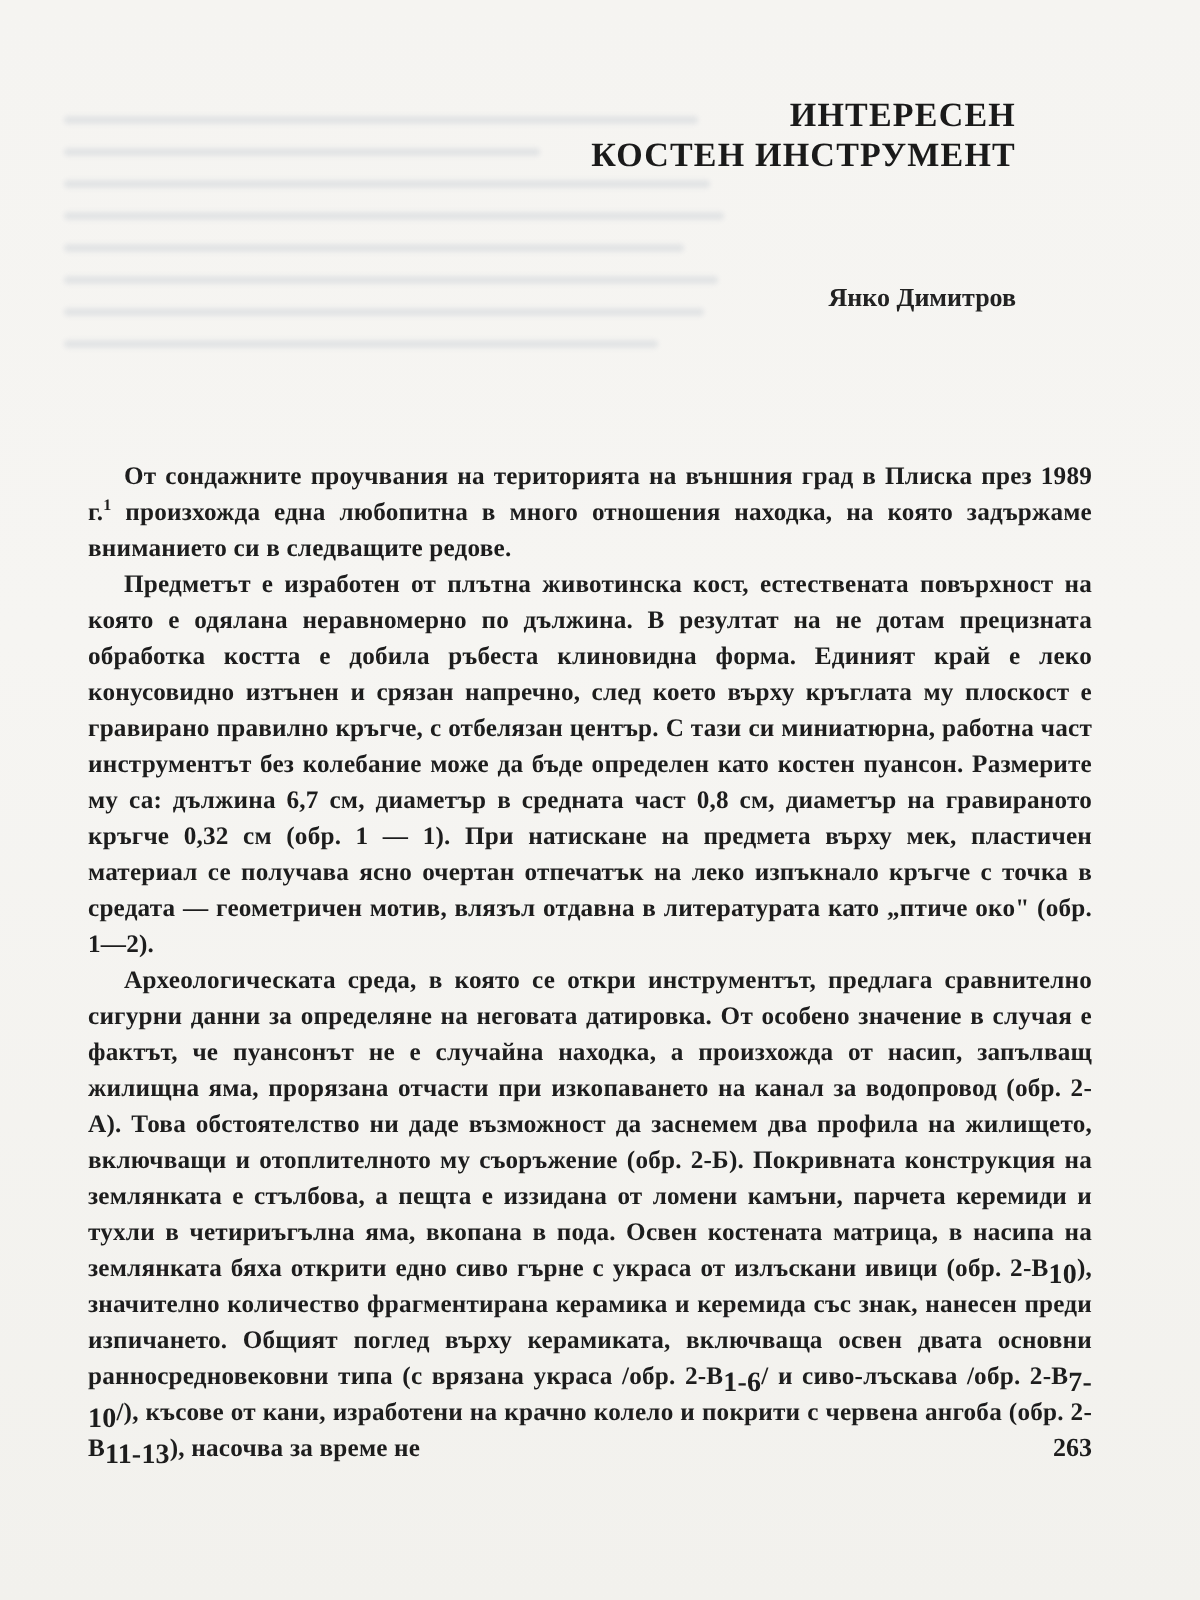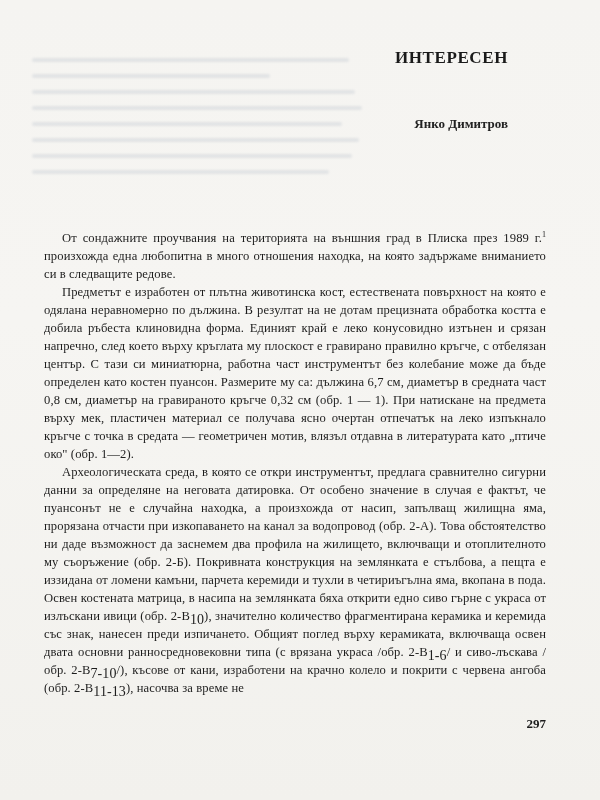--- a/index.html
+++ b/index.html
@@ -47,36 +47,37 @@
       line-height: 20px;
       letter-spacing: 0.6px;
       color: #1a1a1a;
     }
     .title-line {
       display: block;
     }
     .author {
       position: absolute;
       right: 92px;
-      top: 116px;
+      top: 141px;
       font-weight: bold;
       font-size: 13px;
       color: #222;
       text-align: left;
     }
     .body-text {
       position: absolute;
       left: 44px;
       top: 229px;
       width: 502px;
       font-size: 12.6px;
       line-height: 18px;
       text-align: justify;
       color: #1d1d1d;
       letter-spacing: 0.1px;
+      font-weight: bold;
     }
     .body-text p {
       margin: 0;
       text-indent: 18px;
     }
     .body-text sup {
       font-size: 8px;
       line-height: 0;
     }
     .body-text sub {
@@ -103,24 +104,25 @@
     <div class="line" style="width:98%"></div>
     <div class="line" style="width:100%"></div>
     <div class="line" style="width:94%"></div>
     <div class="line" style="width:99%"></div>
     <div class="line" style="width:97%"></div>
     <div class="line" style="width:90%"></div>
   </div>
 
   <h1 class="title-block" style="margin:0;">
     <span class="title-line">ИНТЕРЕСЕН</span>
+    <span class="title-line">КОСТЕН ИНСТРУМЕНТ</span>
   </h1>
 
   <div class="author">Янко Димитров</div>
 
   <div class="body-text">
     <p><span>От сондажните проучвания на територията на външния град в Плиска през 1989 г.</span><sup>1</sup><span> произхожда една любопитна в много отношения находка, на която задържаме вниманието си в следващите редове.</span></p>
     <p><span>Предметът е изработен от плътна животинска кост, естествената повърхност на която е одялана неравномерно по дължина. В резултат на не дотам прецизната обработка костта е добила ръбеста клиновидна форма. Единият край е леко конусовидно изтънен и срязан напречно, след което върху кръглата му плоскост е гравирано правилно кръгче, с отбелязан център. С тази си миниатюрна, работна част инструментът без колебание може да бъде определен като костен пуансон. Размерите му са: дължина 6,7 см, диаметър в средната част 0,8 см, диаметър на гравираното кръгче 0,32 см (обр. 1 — 1). При натискане на предмета върху мек, пластичен материал се получава ясно очертан отпечатък на леко изпъкнало кръгче с точка в средата — геометричен мотив, влязъл отдавна в литературата като „птиче око" (обр. 1—2).</span></p>
     <p><span>Археологическата среда, в която се откри инструментът, предлага сравнително сигурни данни за определяне на неговата датировка. От особено значение в случая е фактът, че пуансонът не е случайна находка, а произхожда от насип, запълващ жилищна яма, прорязана отчасти при изкопаването на канал за водопровод (обр. 2-А). Това обстоятелство ни даде възможност да заснемем два профила на жилището, включващи и отоплителното му съоръжение (обр. 2-Б). Покривната конструкция на землянката е стълбова, а пещта е иззидана от ломени камъни, парчета керемиди и тухли в четириъгълна яма, вкопана в пода. Освен костената матрица, в насипа на землянката бяха открити едно сиво гърне с украса от излъскани ивици (обр. 2-В</span><sub>10</sub><span>), значително количество фрагментирана керамика и керемида със знак, нанесен преди изпичането. Общият поглед върху керамиката, включваща освен двата основни ранносредновековни типа (с врязана украса /обр. 2-В</span><sub>1-6</sub><span>/ и сиво-лъскава /обр. 2-В</span><sub>7-10</sub><span>/), късове от кани, изработени на крачно колело и покрити с червена ангоба (обр. 2-В</span><sub>11-13</sub><span>), насочва за време не</span></p>
   </div>
 
-  <div class="page-number">297</div>
+  <div class="page-number">263</div>
 </div>
 
 </body></html>

